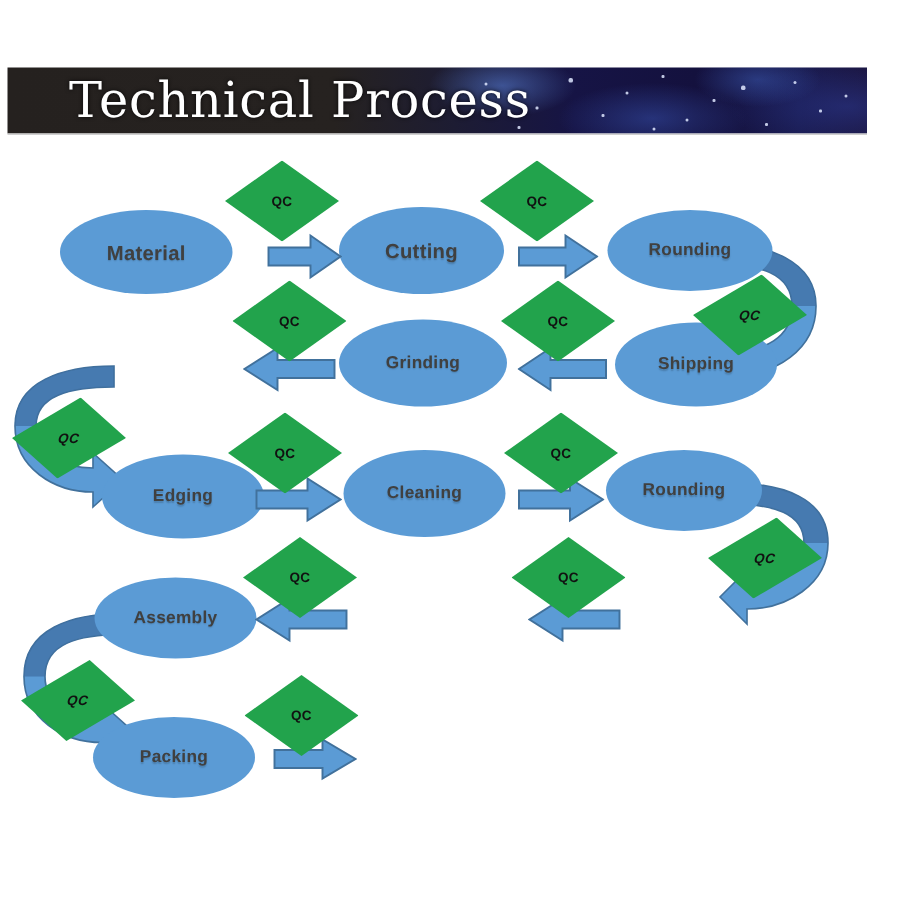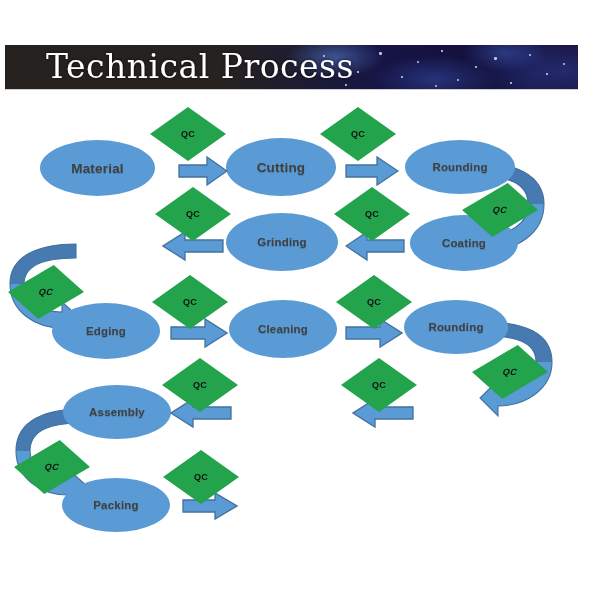--- a/index.html
+++ b/index.html
@@ -183,21 +183,21 @@
       <path d="M8,4 C44,4 76,16 76,46 L60,46 C60,24 38,18 8,18 Z" fill="#3f6fa3" opacity="0.75"></path>
     </svg>
   </div>
 
   <div class="qc skew" style="left:462px;top:183px;">
     <div class="shape"></div>
     <div class="qc-label">QC</div>
   </div>
 
   <div class="node" style="left:410px;top:215px;width:108px;height:56px;">
-    <span>Coating</span>
+    <span>Shipping</span>
   </div>
 
   <div class="qc" style="left:334px;top:187px;">
     <div class="shape"></div>
     <div class="qc-label">QC</div>
   </div>
 
   <div class="arrow" style="left:345px;top:230px;">
     <svg width="60" height="32" viewBox="0 0 60 32">
       <path d="M59,10 L22,10 L22,2 L1,16 L22,30 L22,22 L59,22 Z" fill="#5b9bd5" stroke="#41719c" stroke-width="1.3"></path>
@@ -226,21 +226,21 @@
                C40,72 20,64 20,44 C20,24 42,18 72,18 Z" fill="#5b9bd5" stroke="#41719c" stroke-width="1.1"></path>
       <path d="M72,4 C38,4 6,14 6,44 L20,44 C20,24 42,18 72,18 Z" fill="#3f6fa3" opacity="0.75"></path>
     </svg>
   </div>
 
   <div class="qc skew" style="left:8px;top:265px;">
     <div class="shape"></div>
     <div class="qc-label">QC</div>
   </div>
 
-  <div class="node" style="left:52px;top:303px;width:108px;height:56px;">
+  <div class="node" style="left:68px;top:303px;width:108px;height:56px;">
     <span>Edging</span>
   </div>
 
   <div class="qc" style="left:152px;top:275px;">
     <div class="shape"></div>
     <div class="qc-label">QC</div>
   </div>
 
   <div class="arrow" style="left:170px;top:317px;">
     <svg width="58" height="32" viewBox="0 0 58 32">

